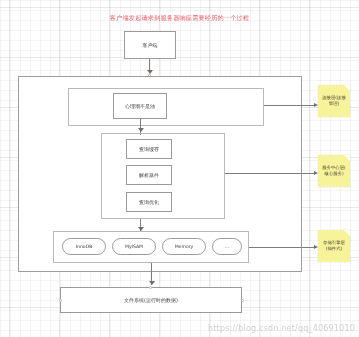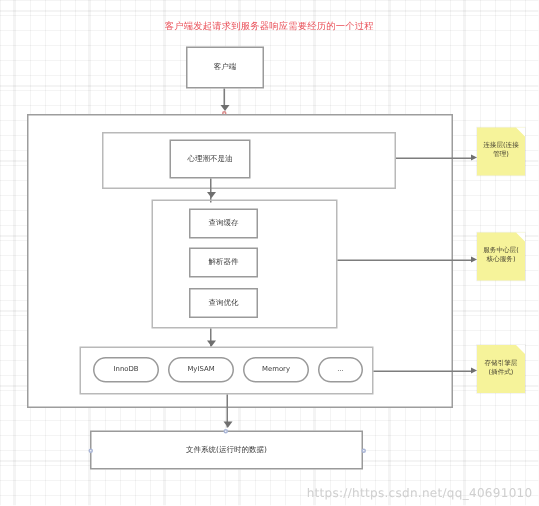--- a/index.html
+++ b/index.html
@@ -196,15 +196,15 @@
     <span>服务中心层(</span>
     <span>核心服务)</span>
   </div>
 
   <div class="abs sticky" style="left:318px;top:230px;width:32px;height:32px;">
     <span class="fold"></span>
     <span>存储引擎层</span>
     <span>(插件式)</span>
   </div>
 
-  <div class="abs watermark">https://https.csdn.net/qq_40691010</div>
+  <div class="abs watermark">https://blog.csdn.net/qq_40691010</div>
 
 </div>
 
 </body></html>

